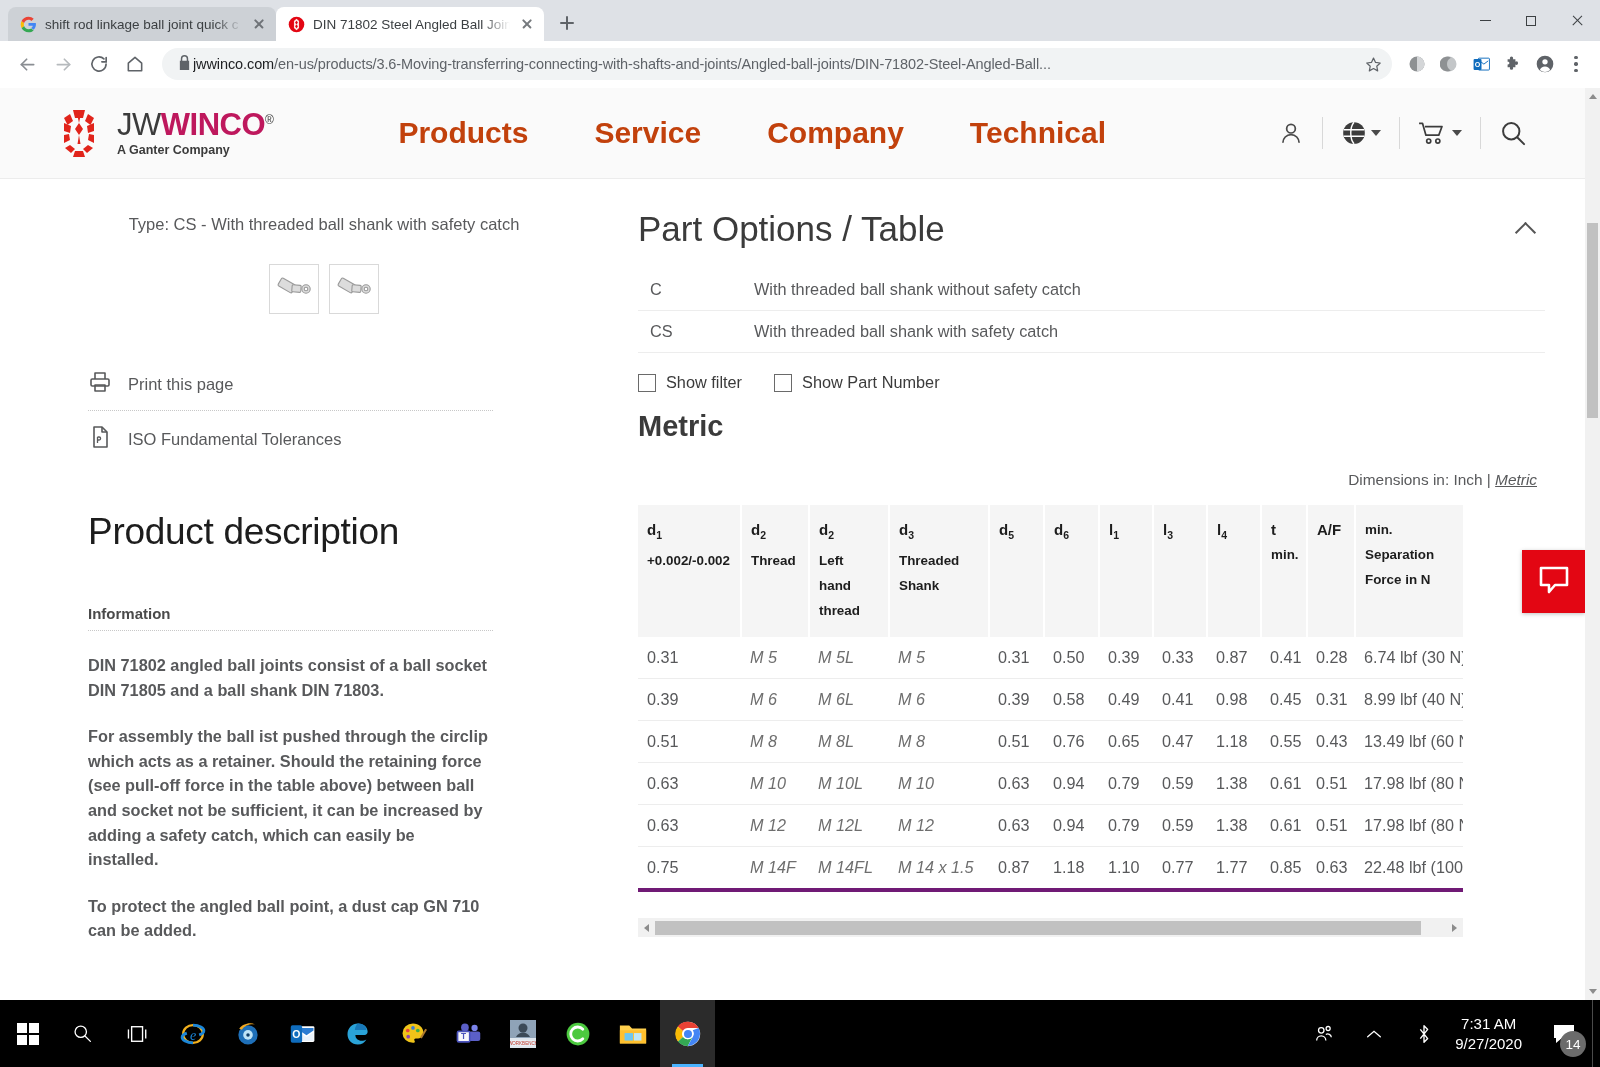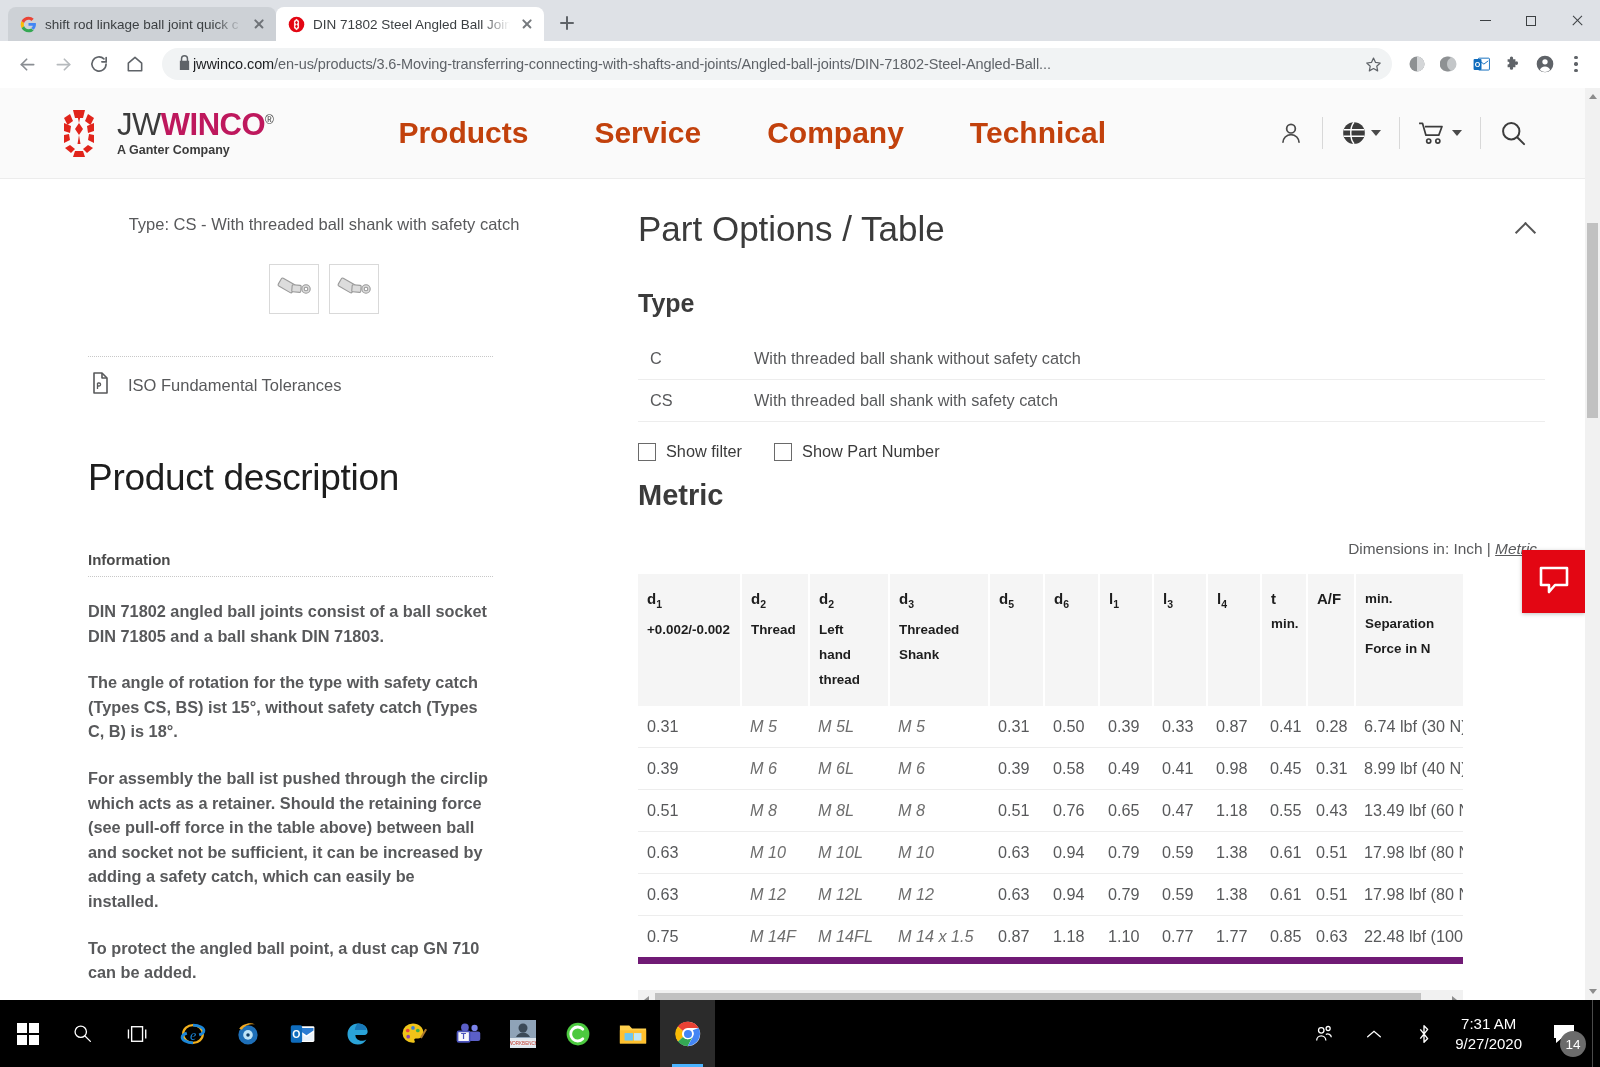--- a/index.html
+++ b/index.html
@@ -149,21 +149,21 @@
     padding: 12px 9px 14px; font-size:15px; color:#1d1d1d; font-weight:700;
     border-right:2px solid #ffffff; line-height: 25px;
   }
   table.dt th .hsub { font-size:13.4px; font-weight:700; color:#1d1d1d; display:block; }
   table.dt th sub { font-size:10.5px; }
   table.dt td {
     padding: 11px 9px; font-size:16.2px; color:#58595b; border-bottom:1px solid #ededed;
     white-space:nowrap;
   }
   table.dt td.it { font-style:italic; color:#6e6e6e; }
-  table.dt tbody tr:last-child td { border-bottom:7px solid #701a75; }
+  table.dt tbody tr:last-child td { border-bottom:4px solid #701a75; }
 
   .hscroll {
     margin-top: 26px; width: 825px; height: 19px; background:#f1f1f1;
     display:flex; align-items:center; position:relative;
   }
   .hscroll .arr { width:17px; height:19px; display:flex; align-items:center; justify-content:center; }
   .hscroll .arr i { width:0;height:0;border-top:4px solid transparent;border-bottom:4px solid transparent; }
   .hscroll .arr.l i { border-right:5px solid #8c8c8c; }
   .hscroll .arr.r i { border-left:5px solid #8c8c8c; }
   .hscroll .thumbbar { height:14px; background:#c1c1c1; border-radius:0; }
@@ -417,51 +417,59 @@
                   <rect x="5" y="9" width="16" height="9" rx="1.4" transform="rotate(30 13 13)"></rect>
                   <rect x="18" y="13" width="9" height="7" rx="1" transform="rotate(5 22 16)"></rect>
                   <circle cx="32" cy="17" r="4.2"></circle>
                   <circle cx="32" cy="17" r="1.8" fill="#fff"></circle>
                 </g>
               </svg>
             </div>
           </div>
 
           <div style="margin-top:42px">
+            <div class="linkrow">
+              <span>
+                <svg width="24" height="24" viewBox="0 0 24 24" fill="none" stroke="#58595b" stroke-width="1.6" stroke-linejoin="round">
+                    <path d="M7 9V3h10v6"></path>
+                    <rect x="3" y="9" width="18" height="7" rx="1.2"></rect>
+                    <rect x="7" y="15" width="10" height="6"></rect>
+                  </svg>
+              </span>
+              <span>Print this page</span>
+            </div>
             <div class="dotrule"></div>
             <div class="linkrow">
               <span>
                 <svg width="24" height="24" viewBox="0 0 24 24" fill="none" stroke="#58595b" stroke-width="1.6" stroke-linejoin="round">
                     <path d="M6 2h8l5 5v15H6z"></path>
                     <path d="M14 2v5h5"></path>
                     <path d="M9.5 12v6M9.5 12h1.6a1.5 1.5 0 0 1 0 3H9.5" stroke-width="1.3"></path>
                   </svg>
               </span>
               <span>ISO Fundamental Tolerances</span>
             </div>
           </div>
 
           <h2 class="prod">Product description</h2>
           <h3 class="info">Information</h3>
           <div class="dotrule" style="margin-top:8px"></div>
 
           <p class="body">DIN 71802 angled ball joints consist of a ball socket DIN 71805 and a ball shank DIN 71803.</p>
-          <p class="body">The angle of rotation for the type with safety catch (Types CS, BS) ist 15°, without safety catch (Types C, B) is 18°.</p>
           <p class="body">For assembly the ball ist pushed through the circlip which acts as a retainer. Should the retaining force (see pull-off force in the table above) between ball and socket not be sufficient, it can be increased by adding a safety catch, which can easily be installed.</p>
           <p class="body">To protect the angled ball point, a dust cap GN 710 can be added.</p>
         </div>
 
         <div class="colR">
 
           <div class="panel-title">
             <h1>Part Options / Table</h1>
             <span class="chev"></span>
           </div>
 
-          <h4 class="sub">Type</h4>
 
           <div class="typetable">
             <div class="typerow">
               <span class="code">C</span>
               <span>With threaded ball shank without safety catch</span>
             </div>
             <div class="typerow">
               <span class="code">CS</span>
               <span>With threaded ball shank with safety catch</span>
             </div>

